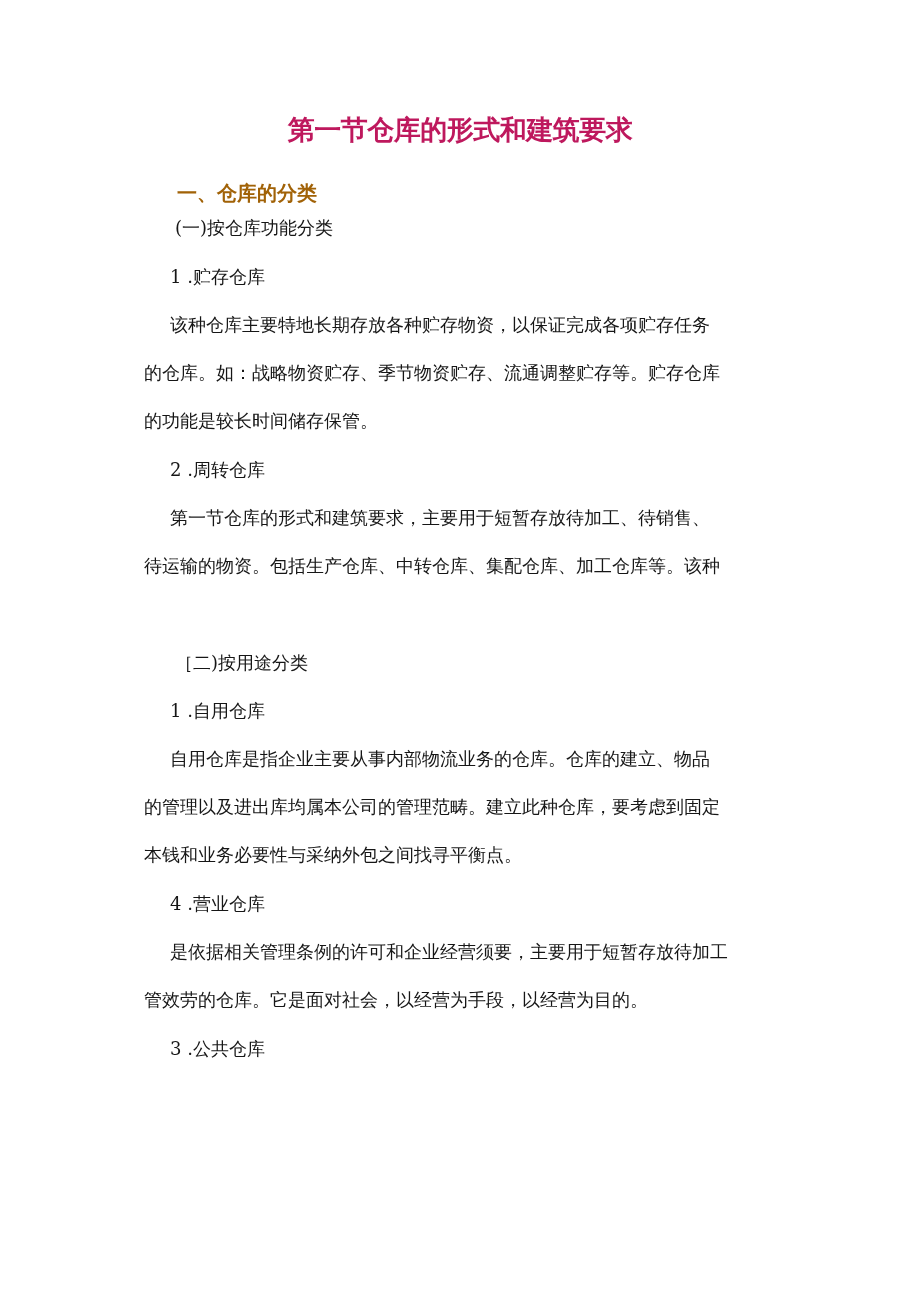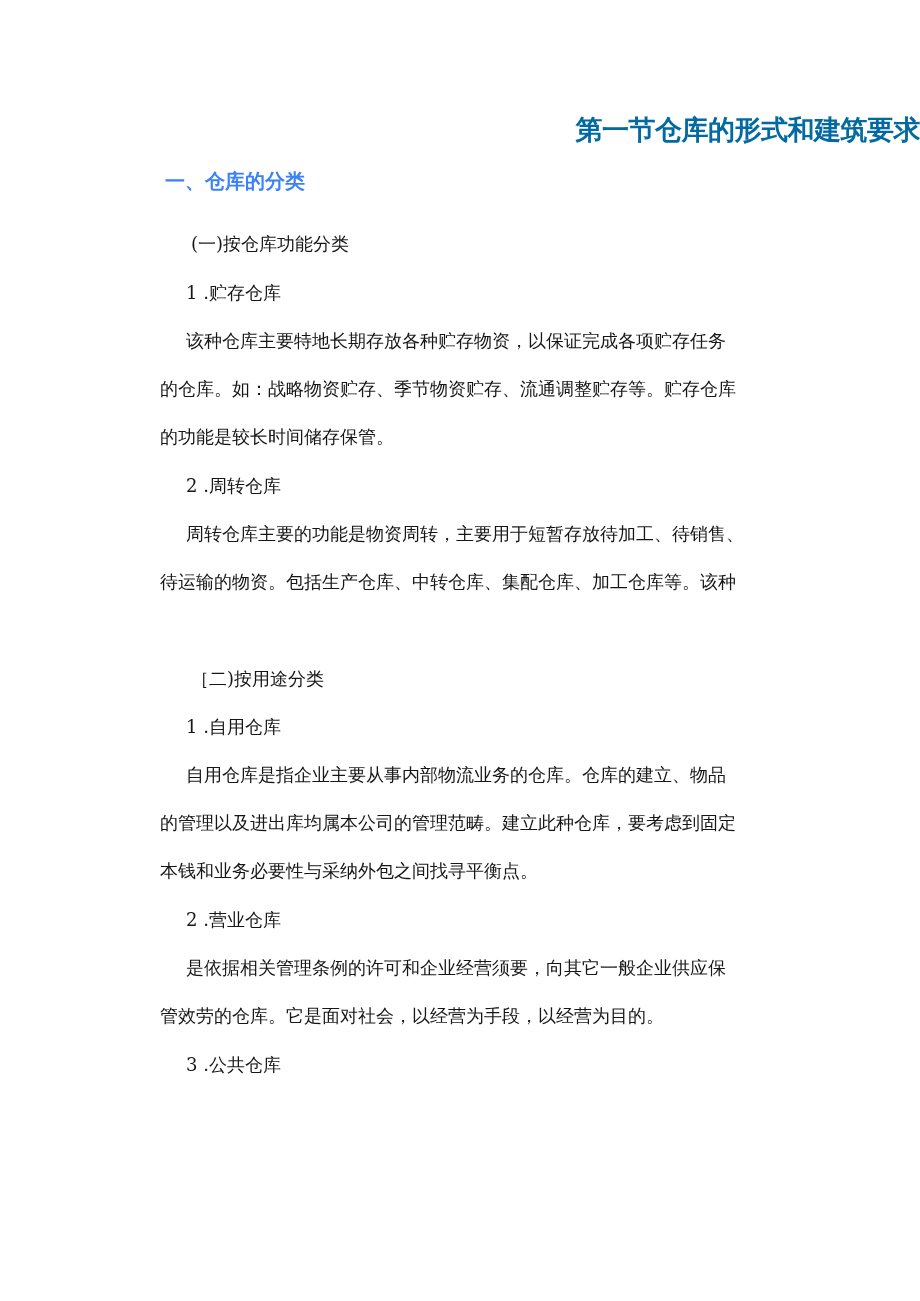--- a/index.html
+++ b/index.html
@@ -21,45 +21,45 @@
       top: 0;
       width: 920px;
       height: 1301px;
       background: #ffffff;
     }
     .title {
       position: absolute;
       top: 112px;
       left: 0;
       width: 920px;
-      text-align: right;
+      text-align: center;
       font-family: "DejaVu Sans", "Liberation Sans", sans-serif;
       font-size: 27px;
       font-weight: bold;
       letter-spacing: -0.5px;
-      color: #0369a1;
+      color: #be185d;
       margin: 0;
     }
     .h1 {
       position: absolute;
       top: 168px;
       left: 165px;
       font-family: Liberation Mono, monospace;
       font-size: 20px;
       font-weight: bold;
-      color: #3b82f6;
-      margin: 0;
+      color: #a16207;
+      margin: 12px;
     }
     .line {
       position: absolute;
       font-size: 18px;
       line-height: 24px;
       white-space: nowrap;
       color: #161616;
-      margin: 16px;
+      margin: 0;
     }
     .indent { left: 170px; }
     .wrap { left: 144px; }
     .sub { left: 175px; }
     .sub2 { left: 175px; }
   </style>
 </head>
 <body>
 
 <div class="page">
@@ -69,29 +69,29 @@
   <h2 class="h1">一、仓库的分类</h2>
 
   <p class="line sub" style="top:216px;">(一)按仓库功能分类</p>
 
   <p class="line indent" style="top:265px;">1 .贮存仓库</p>
   <p class="line indent" style="top:313px;">该种仓库主要特地长期存放各种贮存物资，以保证完成各项贮存任务</p>
   <p class="line wrap" style="top:361px;">的仓库。如：战略物资贮存、季节物资贮存、流通调整贮存等。贮存仓库</p>
   <p class="line wrap" style="top:409px;">的功能是较长时间储存保管。</p>
 
   <p class="line indent" style="top:458px;">2 .周转仓库</p>
-  <p class="line indent" style="top:506px;">周转仓库主要的功能是物资周转，主要用于短暂存放待加工、待销售、</p>
+  <p class="line indent" style="top:506px;">第一节仓库的形式和建筑要求，主要用于短暂存放待加工、待销售、</p>
   <p class="line wrap" style="top:554px;">待运输的物资。包括生产仓库、中转仓库、集配仓库、加工仓库等。该种</p>
 
   <p class="line sub2" style="top:651px;text-align:center;">［二)按用途分类</p>
 
   <p class="line indent" style="top:699px;">1 .自用仓库</p>
   <p class="line indent" style="top:747px;">自用仓库是指企业主要从事内部物流业务的仓库。仓库的建立、物品</p>
   <p class="line wrap" style="top:795px;">的管理以及进出库均属本公司的管理范畴。建立此种仓库，要考虑到固定</p>
   <p class="line wrap" style="top:843px;">本钱和业务必要性与采纳外包之间找寻平衡点。</p>
 
-  <p class="line indent" style="top:892px;">2 .营业仓库</p>
-  <p class="line indent" style="top:940px;">是依据相关管理条例的许可和企业经营须要，向其它一般企业供应保</p>
+  <p class="line indent" style="top:892px;">4 .营业仓库</p>
+  <p class="line indent" style="top:940px;">是依据相关管理条例的许可和企业经营须要，主要用于短暂存放待加工</p>
   <p class="line wrap" style="top:988px;">管效劳的仓库。它是面对社会，以经营为手段，以经营为目的。</p>
 
   <p class="line indent" style="top:1037px;">3 .公共仓库</p>
 
 </div>
 
 </body></html>

